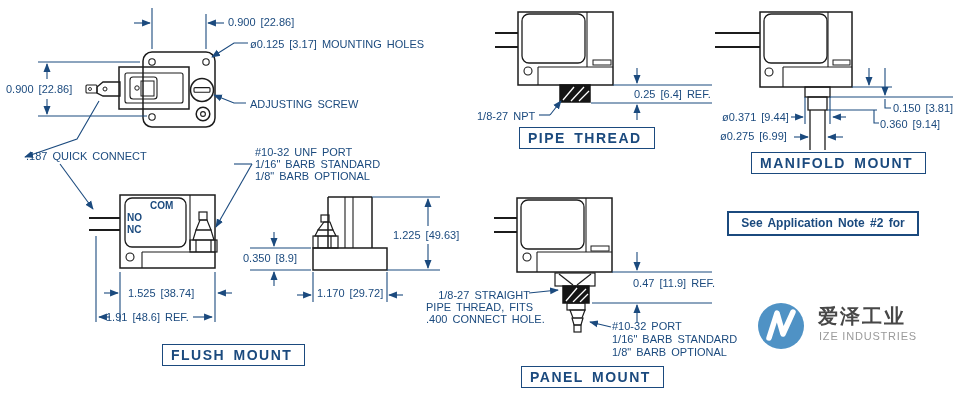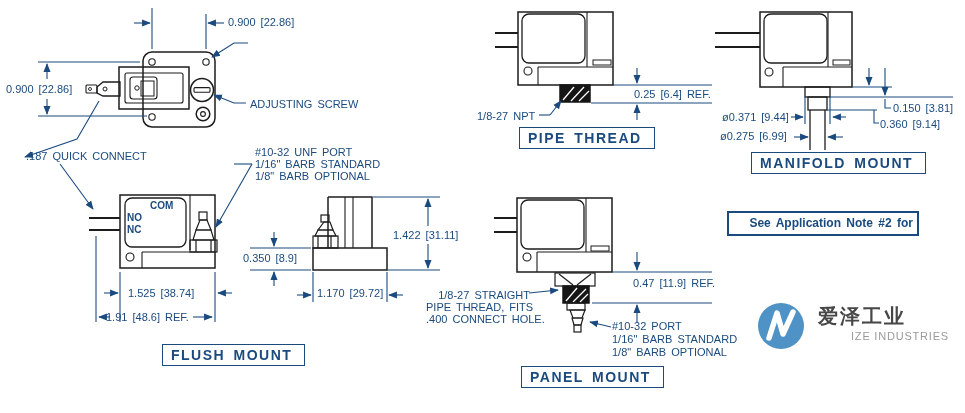--- a/index.html
+++ b/index.html
@@ -6,24 +6,24 @@
   html,body{margin:0;padding:0;background:#fff;}
   #canvas{position:relative;width:965px;height:405px;background:#fff;overflow:hidden;
           font-family:"Liberation Sans", sans-serif;}
   svg{position:absolute;left:0;top:0;}
   .t{position:absolute;color:var(--navy);font-size:11px;line-height:12px;white-space:nowrap;word-spacing:2px;}
   .note3 div{white-space:nowrap;}
   .box-label{position:absolute;border:1.6px solid var(--navy);color:var(--navy);
              font-size:14px;font-weight:bold;letter-spacing:1.5px;padding:2px 12px 2px 8px;
              white-space:nowrap;background:#fff;word-spacing:3px;}
   .note-box{position:absolute;border:2px solid var(--navy);color:var(--navy);
-            font-size:12px;font-weight:bold;text-align:right;line-height:15px;
+            font-size:12px;font-weight:bold;text-align:center;line-height:15px;
             padding:3px 4px;word-spacing:2px;}
   .logo-cn{position:absolute;color:#474747;font-size:20px;font-weight:bold;letter-spacing:2px;}
-  .logo-en{position:absolute;color:#9a9a9a;font-size:11px;letter-spacing:0.8px;margin-left:32px;}
+  .logo-en{position:absolute;color:#9a9a9a;font-size:11px;letter-spacing:0.8px;}
   .switch-label{position:absolute;color:var(--navy);font-size:10px;font-weight:bold;line-height:11px;}
 </style>
 </head>
 <body>
 
 <div id="canvas">
 
 <svg width="965" height="413" viewBox="0 0 965 413">
   <defs>
     <marker id="a" viewBox="0 0 10 10" refX="9" refY="5" markerWidth="8" markerHeight="8" orient="auto">
@@ -222,39 +222,40 @@
     <line x1="611" y1="327" x2="590" y2="322" marker-end="url(#a)"></line>
   </g>
 
   <g>
     <circle cx="781" cy="326" r="23" fill="#4f92c5"></circle>
     <polyline points="769,338 777,313 783,334 793,312" fill="none" stroke="#ffffff" stroke-width="5.5" stroke-linecap="round" stroke-linejoin="round"></polyline>
   </g>
 </svg>
 
 <div class="t" style="left:228px;top:16px">0.900 [22.86]</div>
+<div class="t" style="left:250px;top:38px">ø0.125 [3.17] MOUNTING HOLES</div>
 <div class="t" style="left:250px;top:98px">ADJUSTING SCREW</div>
 <div class="t" style="left:6px;top:83px">0.900 [22.86]</div>
 <div class="t" style="left:26px;top:150px">.187 QUICK CONNECT</div>
 
 <div class="switch-label" style="left:150px;top:200px">COM</div>
 <div class="switch-label" style="left:127px;top:212px">NO</div>
 <div class="switch-label" style="left:127px;top:224px">NC</div>
 
 <div class="t note3" style="left:255px;top:146px">
   <div>#10-32 UNF PORT</div>
   <div>1/16" BARB STANDARD</div>
   <div>1/8" BARB OPTIONAL</div>
 </div>
 
 <div class="t" style="left:128px;top:287px">1.525 [38.74]</div>
 <div class="t" style="left:106px;top:311px">1.91 [48.6] REF.</div>
 
 <div class="t" style="left:243px;top:252px">0.350 [8.9]</div>
-<div class="t" style="left:393px;top:229px">1.422 [31.11]</div>
+<div class="t" style="left:393px;top:229px">1.225 [49.63]</div>
 <div class="t" style="left:317px;top:287px">1.170 [29.72]</div>
 
 <div class="t" style="left:477px;top:110px">1/8-27 NPT</div>
 <div class="t" style="left:634px;top:88px">0.25 [6.4] REF.</div>
 
 <div class="t" style="left:893px;top:102px">0.150 [3.81]</div>
 <div class="t" style="left:880px;top:118px">0.360 [9.14]</div>
 <div class="t" style="left:722px;top:111px">ø0.371 [9.44]</div>
 <div class="t" style="left:720px;top:130px">ø0.275 [6.99]</div>
 

